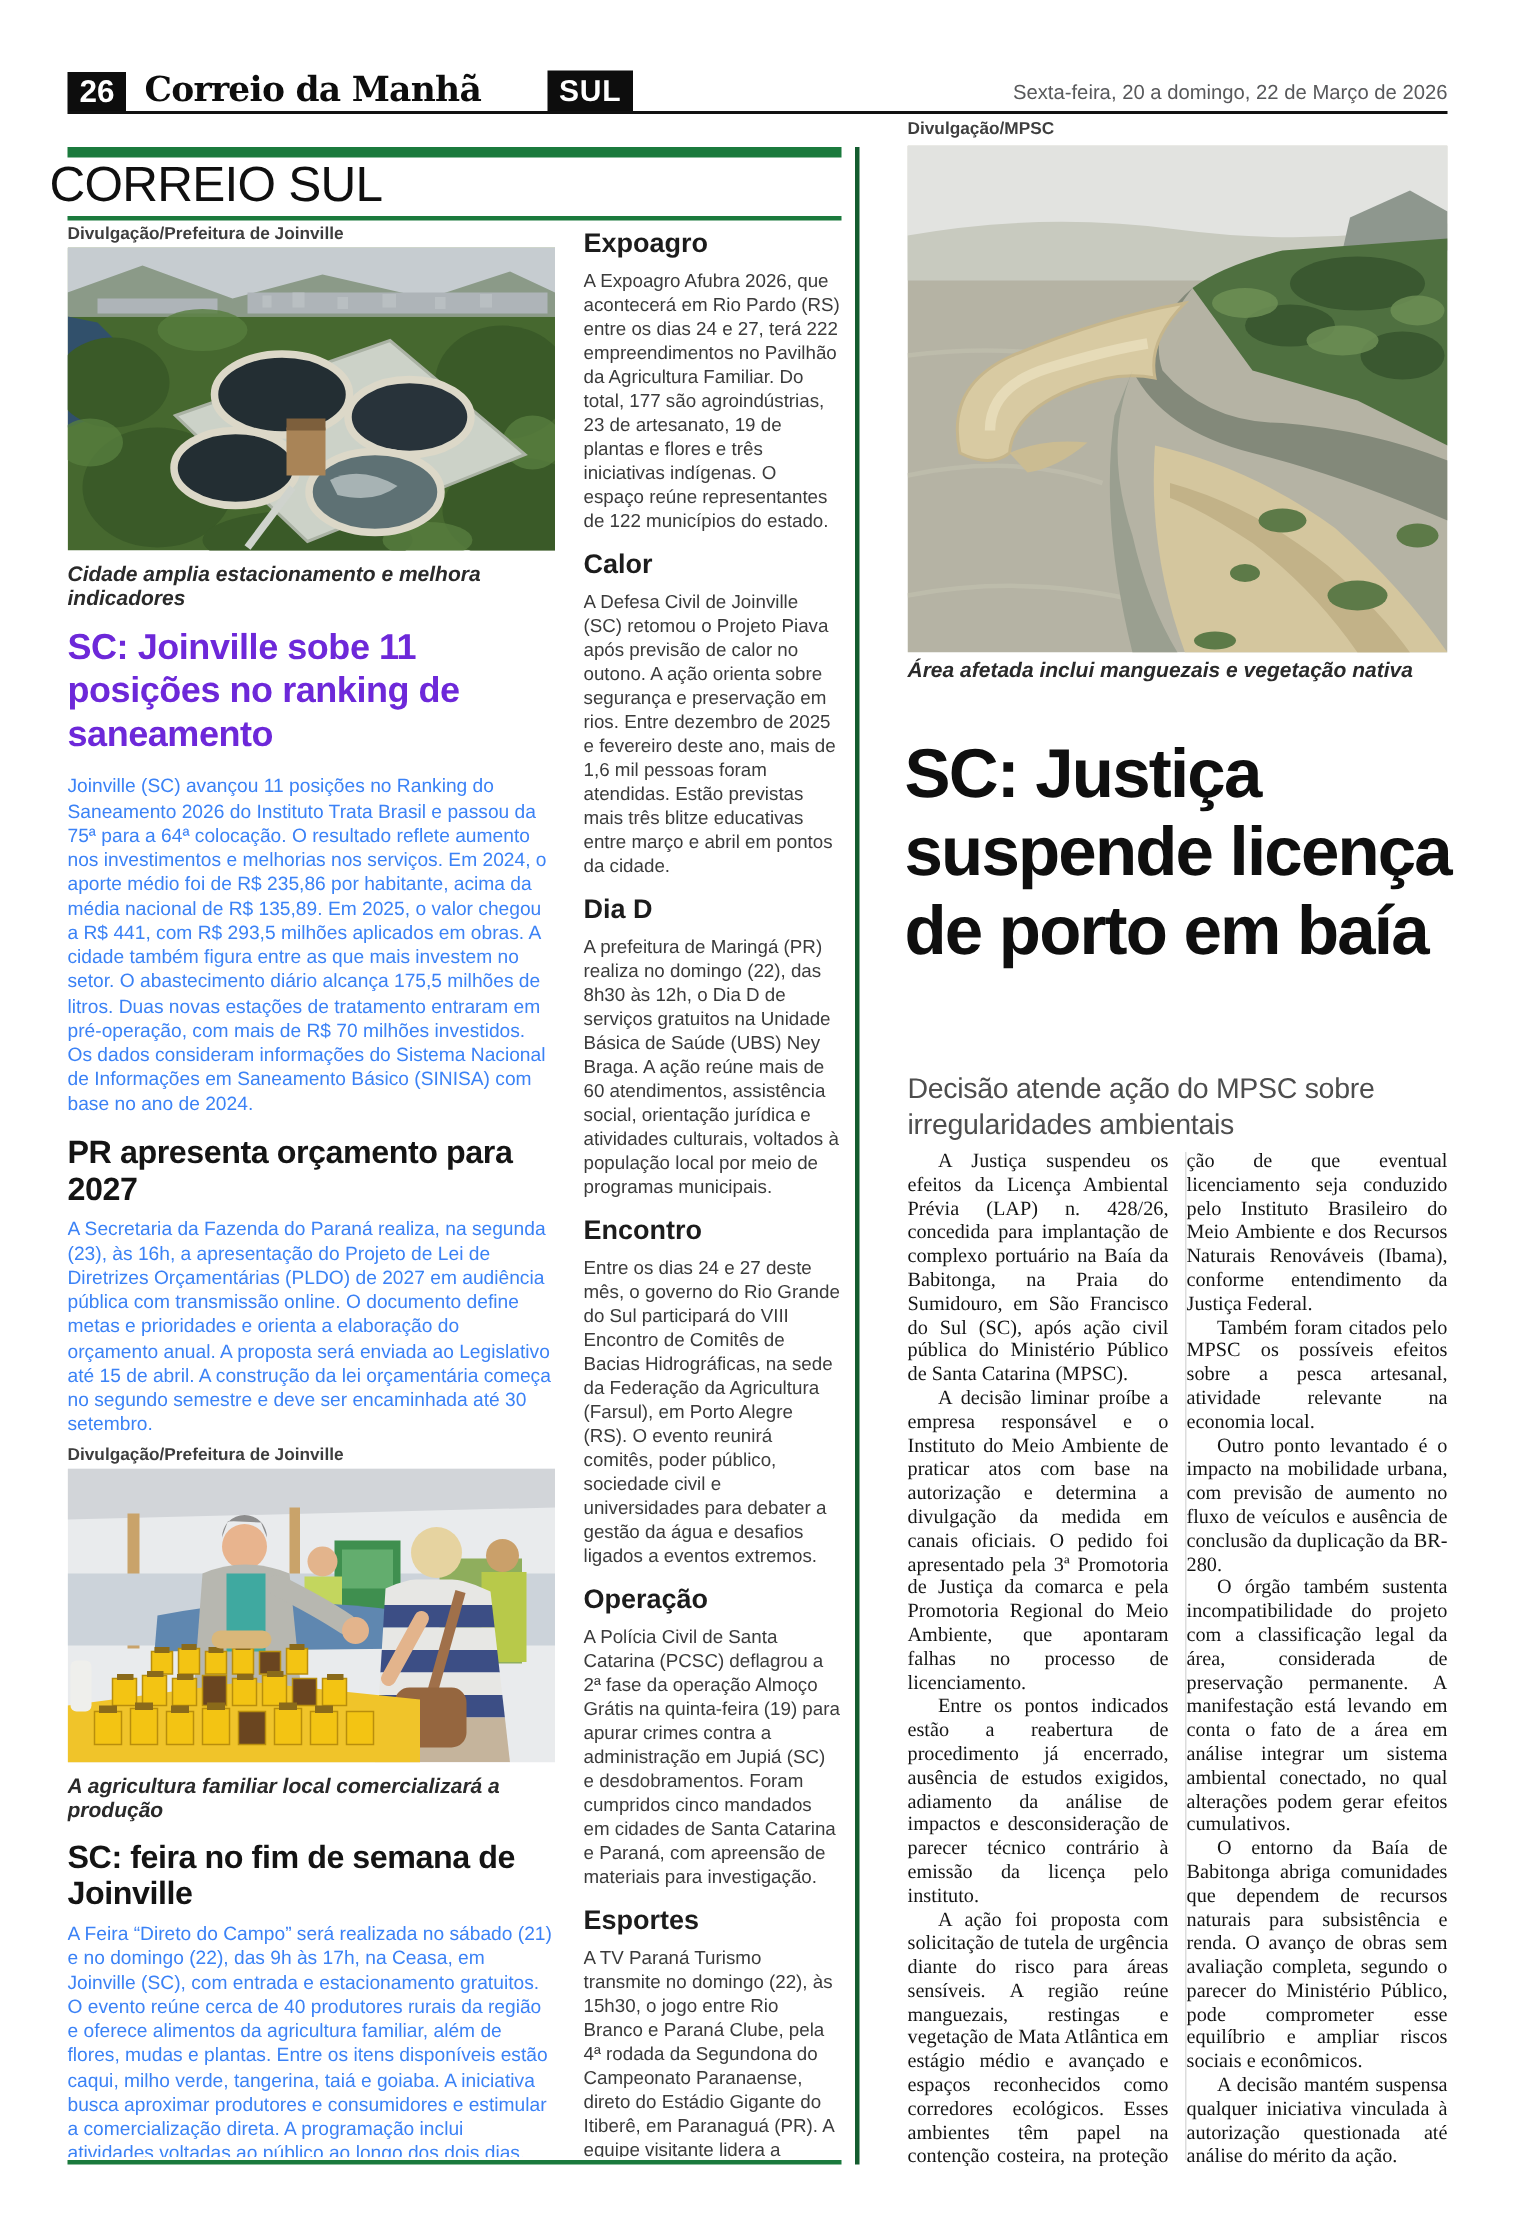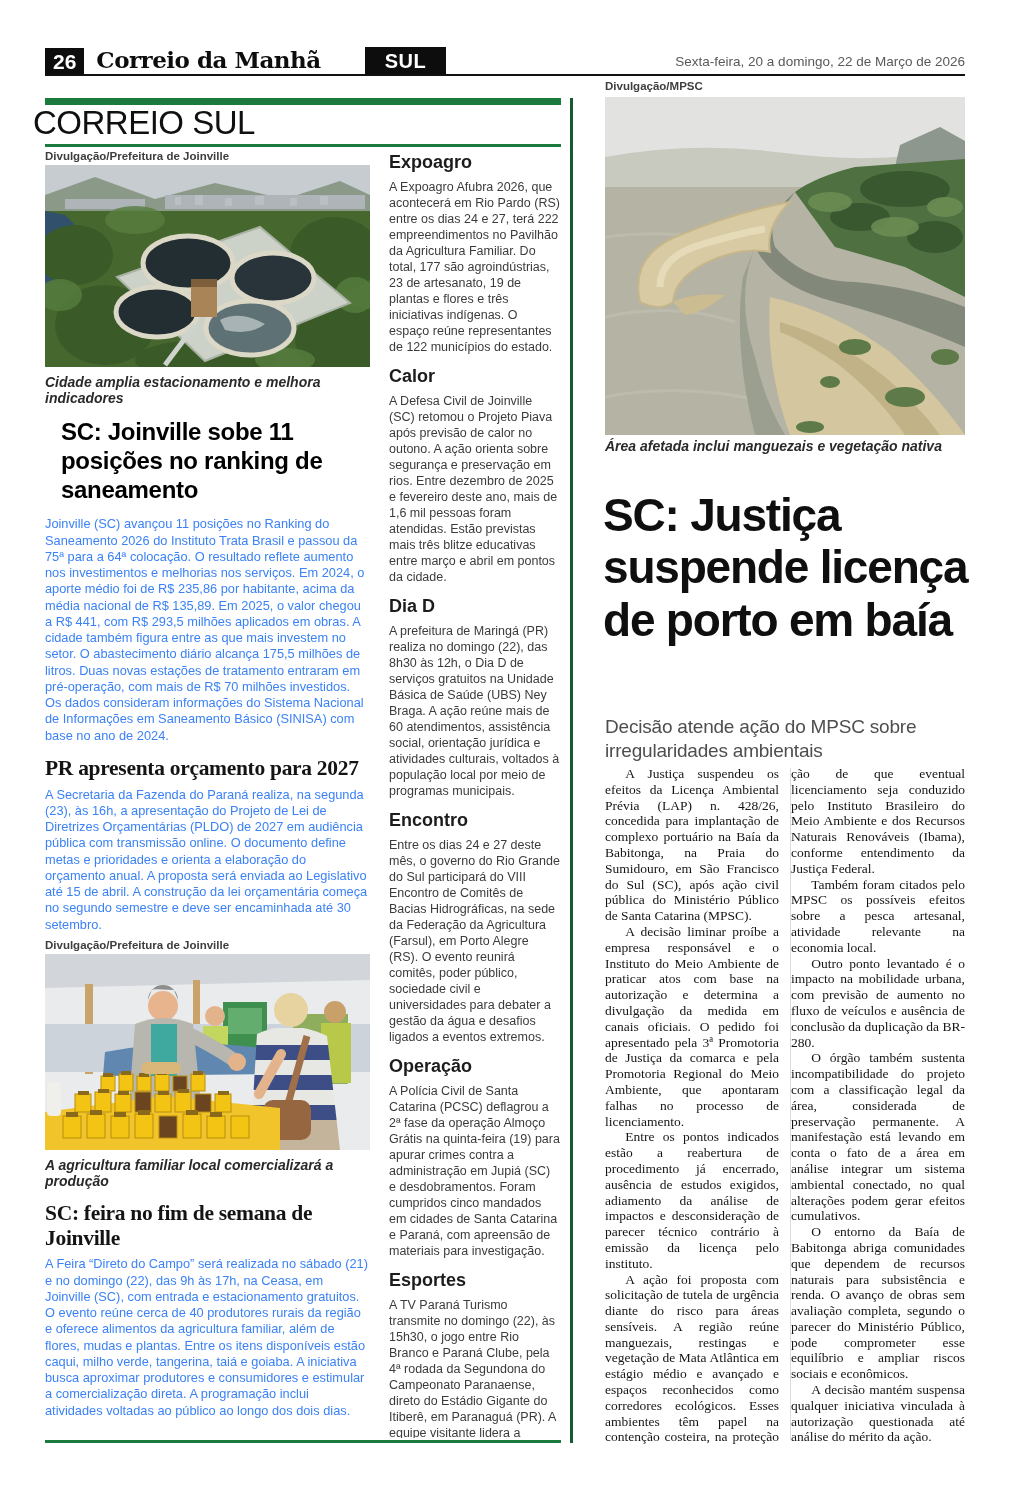--- a/index.html
+++ b/index.html
@@ -6,39 +6,39 @@
   .page{position:relative;width:1010px;height:1488px;background:#ffffff;overflow:hidden;
         font-family:"Liberation Sans",sans-serif;}
   
   .header{position:absolute;left:45px;right:45px;top:38px;height:36px;
           border-bottom:2.5px solid #111;display:flex;align-items:flex-end;}
   .pagenum{background:#0d0d0d;color:#fff;font-weight:bold;font-size:21px;
            padding:3px 8px 2px;line-height:1;}
   .masthead{font-family:"DejaVu Serif",serif;font-weight:bold;font-size:23px;
             color:#0d0d0d;margin:0 0 1px 12px;letter-spacing:-.5px;white-space:nowrap;}
   .section-badge{background:#0d0d0d;color:#fff;font-weight:bold;font-size:20px;
-                 padding:4px 20px 3px;line-height:1;margin-left:44px;letter-spacing:.5px;}
+                 padding:4px 8px 3px;line-height:1;margin-left:44px;letter-spacing:.5px;}
   .edition-date{margin-left:auto;font-size:13.5px;color:#58595b;padding-bottom:5px;white-space:nowrap;}
   
   .green-bar{position:absolute;left:45px;top:98px;width:516px;height:7px;background:#1b7a3d;}
   .cs-title{position:absolute;left:33px;top:104px;width:516px;font-size:33px;font-weight:400;
             color:#101010;letter-spacing:-.5px;}
   .green-rule-top{position:absolute;left:45px;top:144px;width:516px;height:3px;background:#1b7a3d;}
   .green-rule-bottom{position:absolute;left:45px;top:1440px;width:516px;height:3px;background:#1b7a3d;}
   .v-divider{position:absolute;left:570px;top:98px;width:2.5px;height:1345px;background:#145c2f;}
   
   .left-col{position:absolute;left:45px;top:150px;width:325px;height:1288px;overflow:hidden;}
   .mid-col{position:absolute;left:389px;top:152px;width:171px;height:1286px;overflow:hidden;}
   .credit{font-size:11.5px;font-weight:bold;color:#3e3e3e;text-align:left;margin:0 0 3px;}
   .photo{display:block;}
   .caption{font-size:14px;font-style:italic;font-weight:600;color:#2a2a2a;margin:7px 0 12px;}
-  .headline-1{font-size:24px;font-weight:800;line-height:1.2;color:#000000;
-              letter-spacing:-.3px;margin:8px 16px 12px;}
+  .headline-1{font-size:24px;font-weight:800;line-height:1.2;color:#6d28d9;
+              letter-spacing:-.3px;margin:8px 0 12px;}
   .subhead{font-size:21.5px;font-weight:800;line-height:1.15;color:#141414;
-           letter-spacing:-.3px;margin:12px 0 6px;font-family:Liberation Serif, serif;}
+           letter-spacing:-.3px;margin:12px 0 6px;}
   .body-sans{font-size:12.8px;line-height:1.27;color:#3b82f6;white-space:pre-line;margin:0 0 6px;}
   .brief{margin-bottom:11px;}
   .brief-title{font-size:18px;font-weight:700;color:#1c1c1c;margin:0 0 6px;}
   .brief-body{font-size:12.5px;line-height:1.28;color:#3b3b3b;margin:0;}
   
   .credit-mpsc{position:absolute;left:605px;top:80px;width:360px;}
   .main-photo{position:absolute;left:605px;top:97px;width:360px;height:338px;}
   .main-caption{position:absolute;left:605px;top:438px;width:360px;margin:0;}
   .main-headline{position:absolute;left:603px;top:458px;width:375px;font-size:46px;font-weight:800;
                  line-height:1.14;color:#0f0f0f;letter-spacing:-1.2px;}

